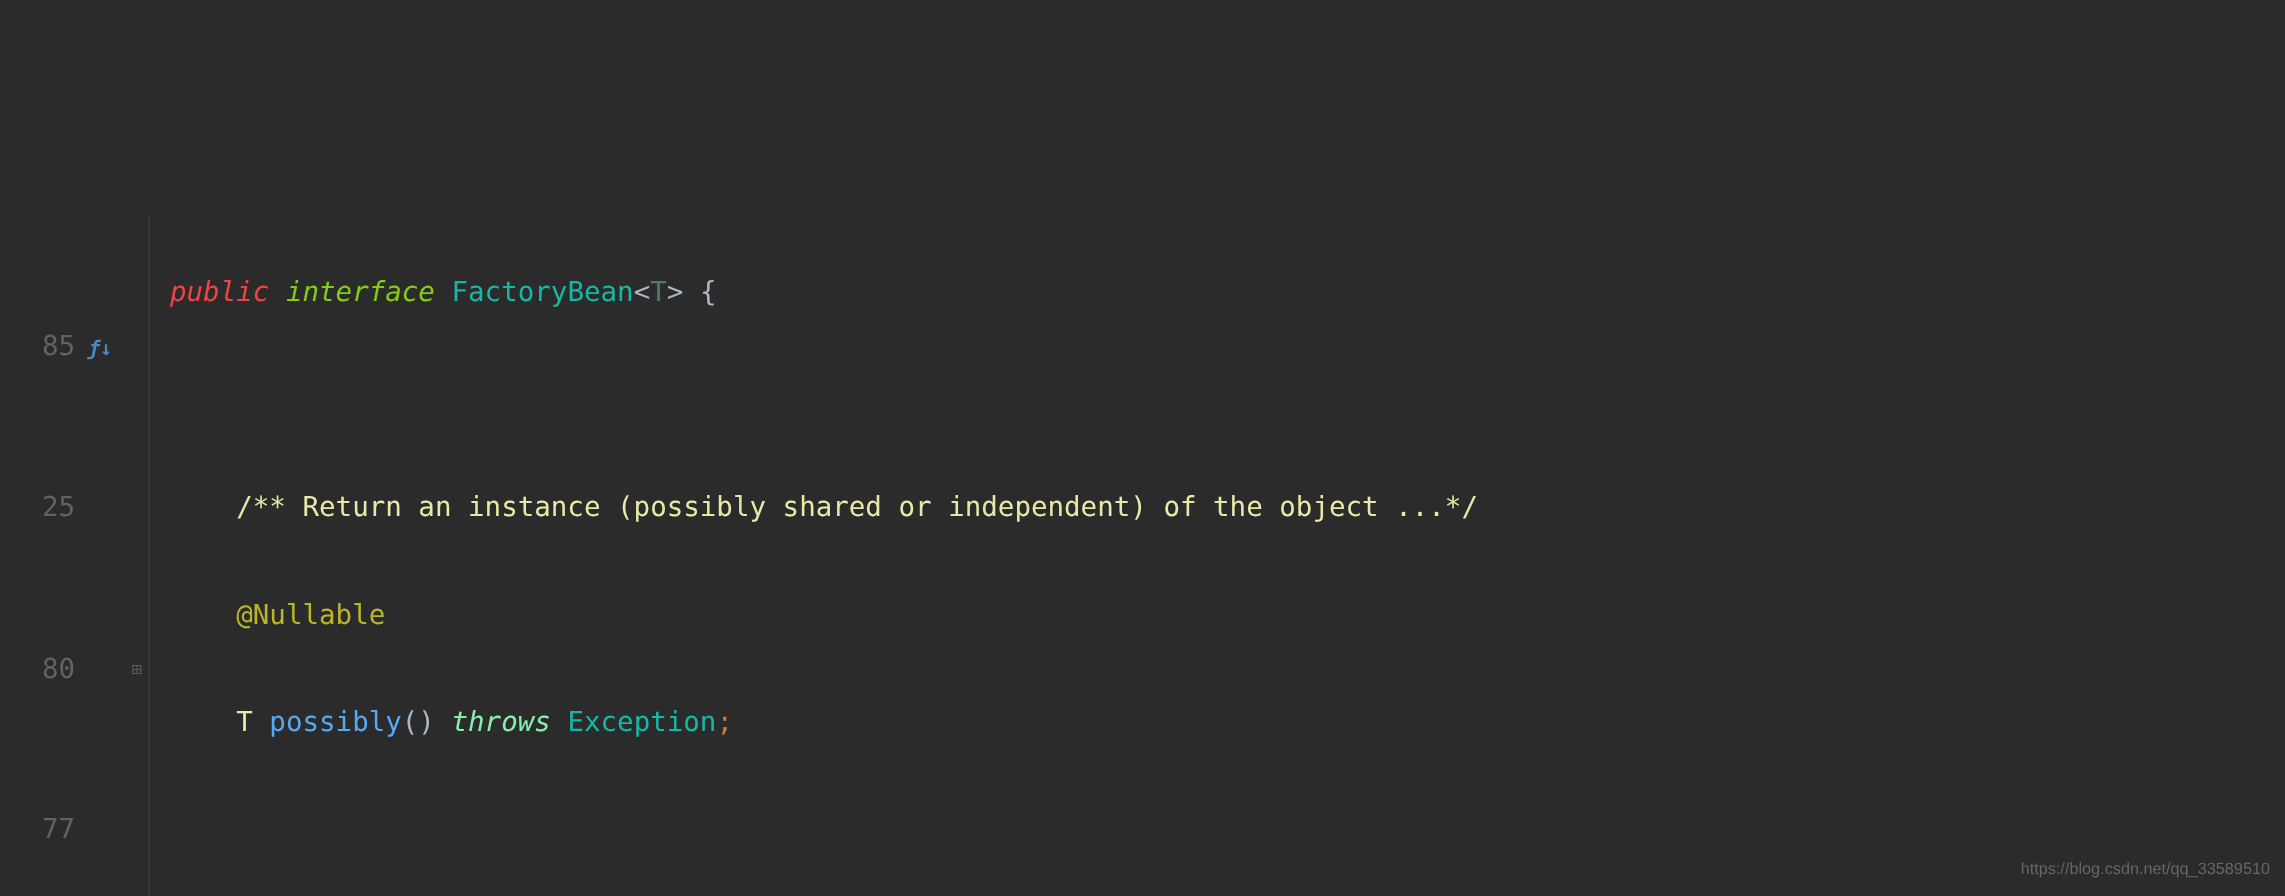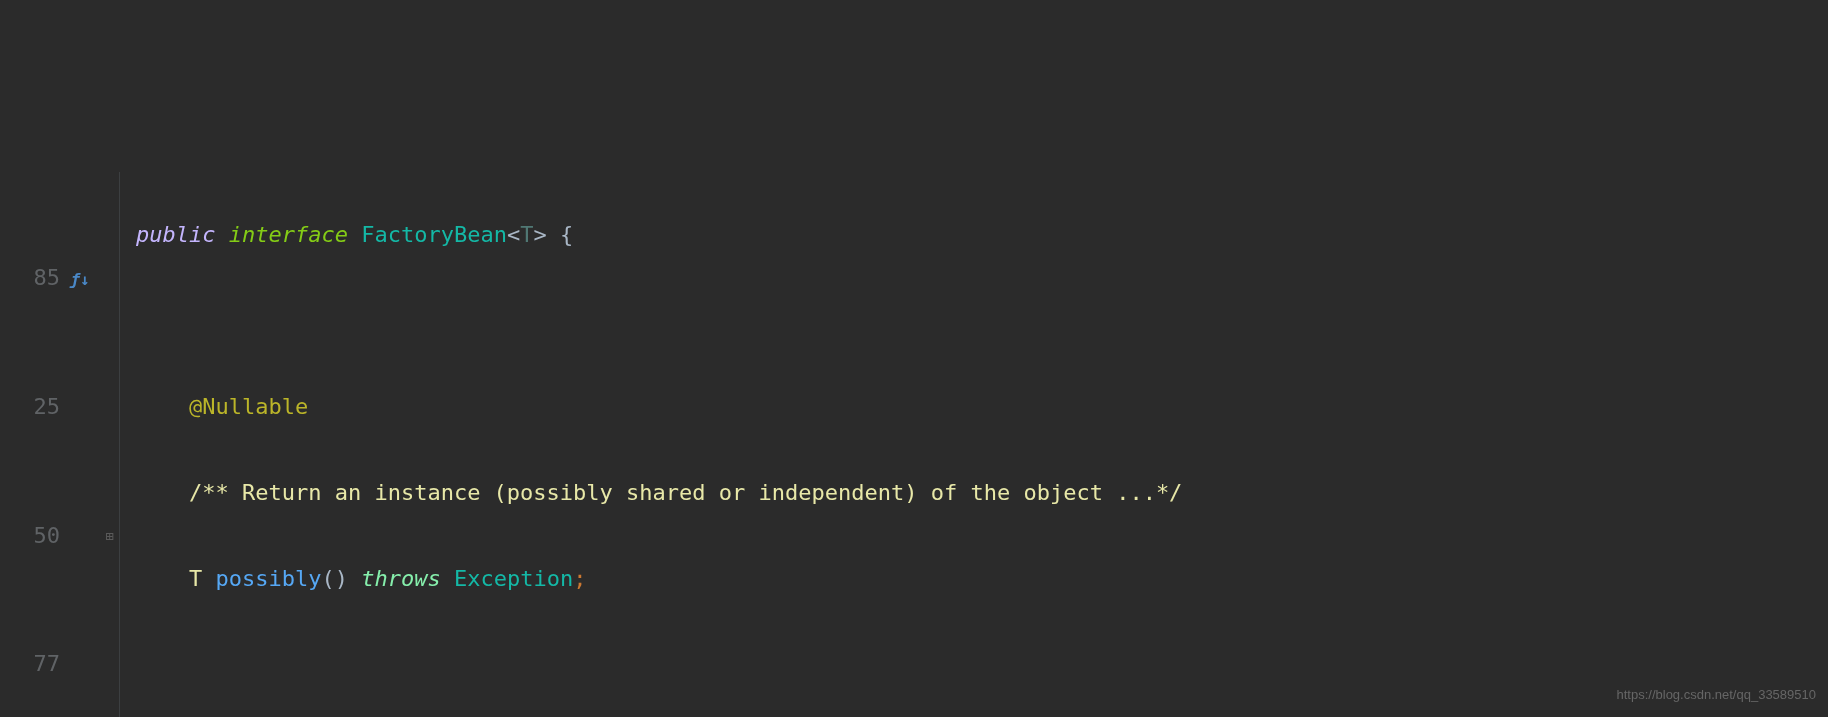--- a/index.html
+++ b/index.html
@@ -44,21 +44,21 @@
     border-right: 1px solid #3c3f41;
   }
   .code {
     padding-left: 8px;
   }
   .ln { display: block; height: 42.9px; line-height: 42.9px; }
   .gicon { display: block; height: 42.9px; line-height: 42.9px; text-align: center; }
   .fold { display: block; height: 42.9px; line-height: 42.9px; text-align: center; color: #5a5a5a; font-size: 14px; }
   .cl { display: block; height: 42.9px; line-height: 42.9px; }
   
-  .kw-public { color: #c4b5fd; font-style: italic; margin-top: 20px; }
+  .kw-public { color: #ef4444; font-style: italic; margin-top: 20px; }
   .kw-interface { color: #84cc16; font-style: italic; margin-top: 28px; }
   .kw-throws { color: #86efac; font-style: italic; }
   .class-name { color: #14b8a6; }
   .generic { color: #507874; }
   .brace { color: #a9b7c6; }
   .angle { color: #a9b7c6; }
   .comment { color: #e8e8a8; }
   .annotation { color: #bbb529; }
   .method { color: #56a8f5; }
   .paren { color: #a9b7c6; }
@@ -79,21 +79,21 @@
 </head>
 <body>
 
 
 
 <div class="editor">
   <div class="gutter">
     <div class="line-numbers">
       <span class="ln">85</span>
       <span class="ln">25</span>
-      <span class="ln">50</span>
+      <span class="ln">80</span>
       <span class="ln">77</span>
       
       
       
       
       
       
       
       
       
@@ -128,22 +128,22 @@
       
       
       
       
       
     </div>
   </div>
   <div class="code">
 <span class="cl"><span class="kw-public">public</span> <span class="kw-interface">interface</span> <span class="class-name">FactoryBean</span><span class="angle">&lt;</span><span class="generic">T</span><span class="angle">&gt;</span> <span class="brace">{</span></span>
 <span class="cl"></span>
+<span class="cl">    <span class="comment">/** Return an instance (possibly shared or independent) of the object ...*/</span></span>
 <span class="cl">    <span class="annotation">@Nullable</span></span>
-<span class="cl">    <span class="comment">/** Return an instance (possibly shared or independent) of the object ...*/</span></span>
 <span class="cl">    <span class="tparam">T</span> <span class="method">possibly</span><span class="paren">()</span> <span class="kw-throws">throws</span> <span class="class-name">Exception</span><span class="semi">;</span></span>
 <span class="cl"></span>
 
 
 
 
 
 
 
 

